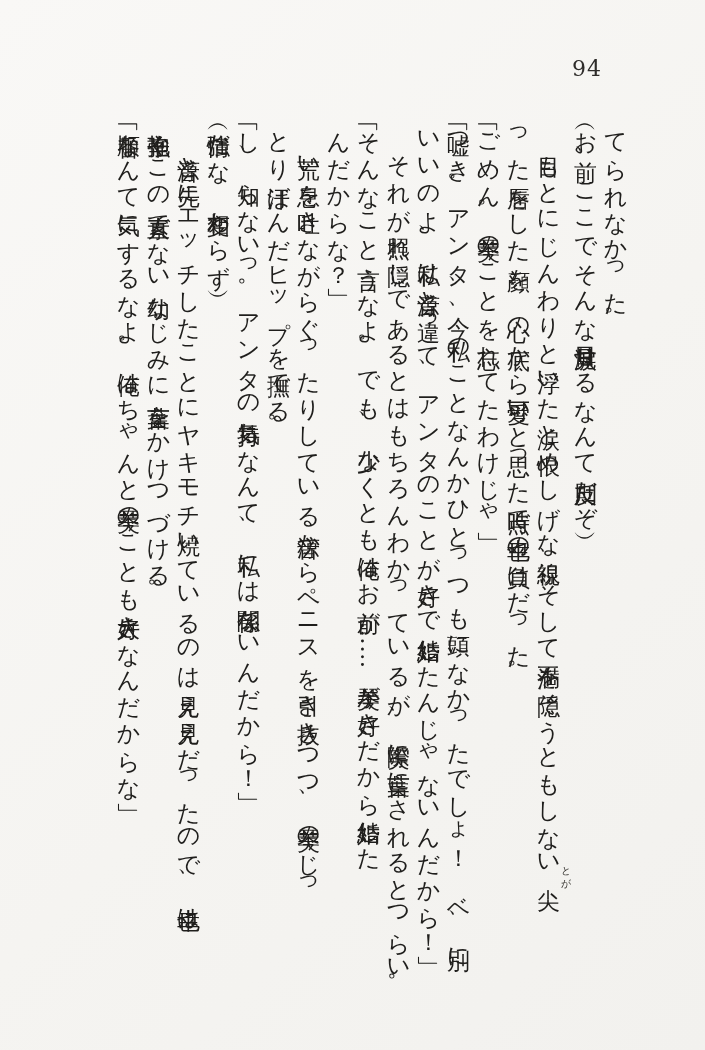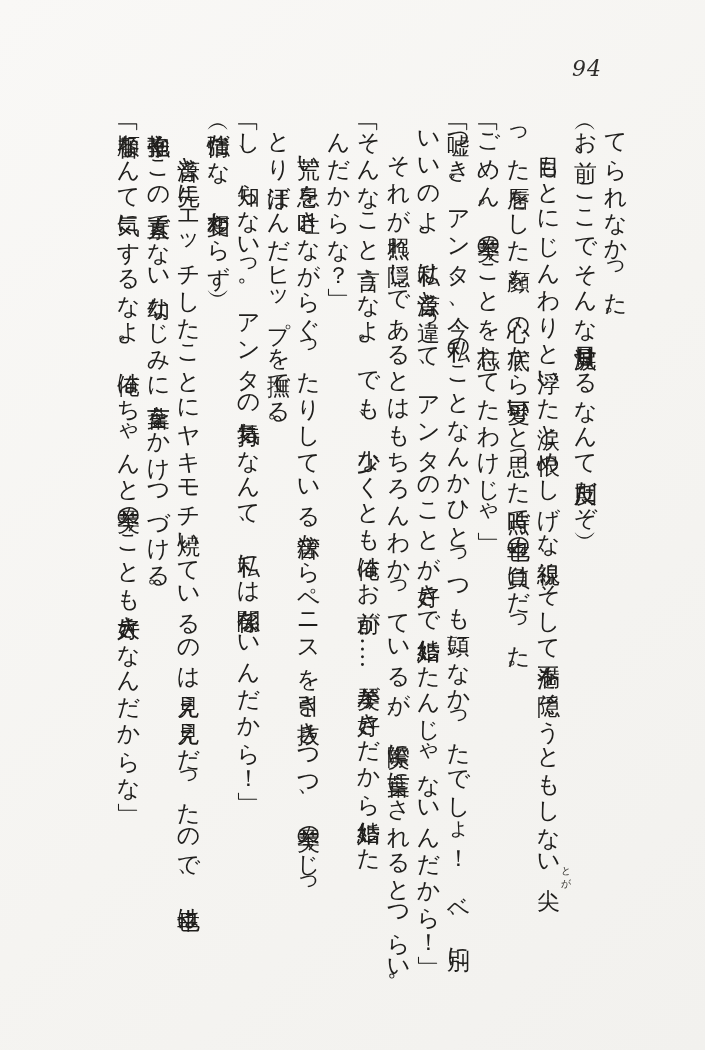--- a/index.html
+++ b/index.html
@@ -16,21 +16,20 @@
     position: relative;
     width: 705px;
     height: 1050px;
     background: linear-gradient(135deg, #f9f8f6 0%, #f5f4f1 55%, #f2f1ee 100%);
   }
   .page-number {
     position: absolute;
     top: 56px;
     left: 572px;
     font-family: "DejaVu Serif", serif;
-    font-style: italic;
     font-size: 22px;
     color: #2e2c2a;
     letter-spacing: 1px;
   }
   .text-block {
     position: absolute;
     top: 116px;
     right: 74px;
     height: 912px;
     writing-mode: vertical-rl;

